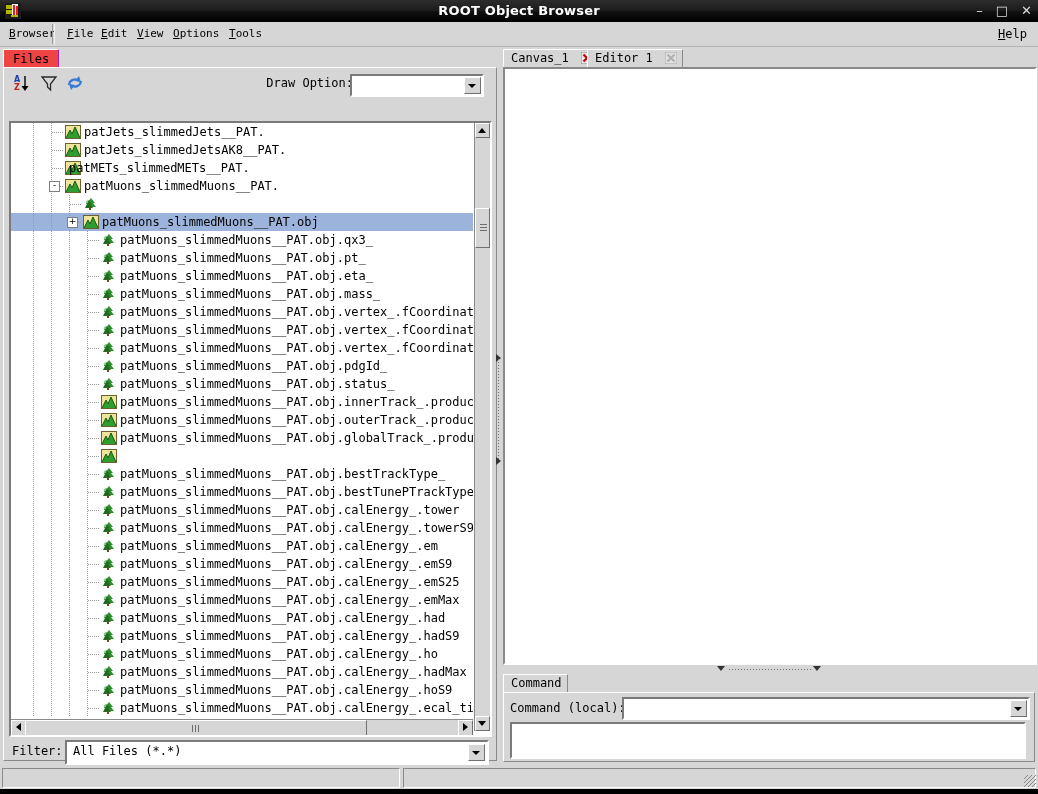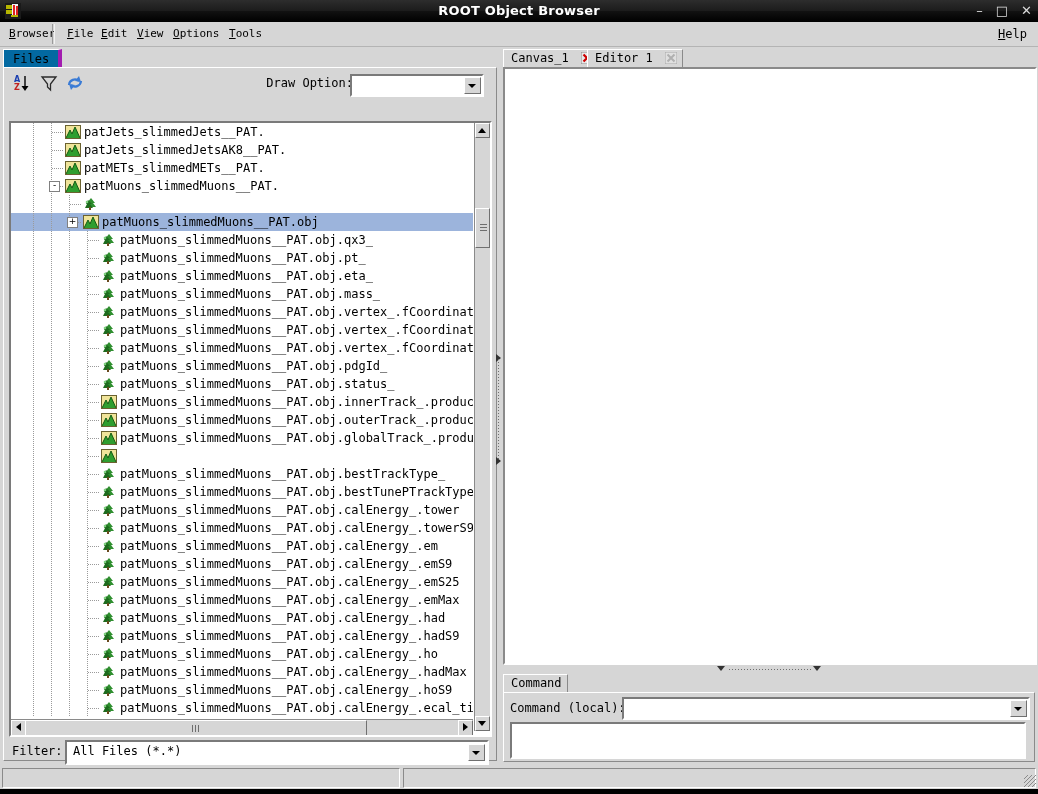--- a/index.html
+++ b/index.html
@@ -41,22 +41,22 @@
     position:absolute;left:52px;top:2px;width:1px;height:20px;
     border-left:1px solid #9a9a9a;border-right:1px solid #f2f2f2;
   }
   .menubar .help{position:absolute;right:4px;top:0;height:24px;line-height:24px;font-size:12px;}
 
   
   .leftpanel{position:absolute;left:3px;top:49px;width:494px;height:713px;}
   .tabstrip{position:relative;height:19px;}
   .tab{
     position:absolute;top:0;height:19px;line-height:18px;padding:0 9px;
-    background:#0369a1;border-left:1px solid #fff;border-top:1px solid #fff;
-    border-right:4px solid #a21caf;font-size:12px;color:#000;
+    background:#ef4444;border-left:1px solid #fff;border-top:1px solid #fff;
+    border-right:1px solid #a21caf;font-size:12px;color:#000;
   }
   .tabstrip .tabline{position:absolute;left:0;bottom:0;width:494px;height:1px;background:#fff;}
   .panelbody{
     position:absolute;left:0;top:18px;width:492px;height:692px;
     background:#d6d6d6;border:1px solid #fff;border-right-color:#8a8a8a;border-bottom-color:#8a8a8a;
   }
   .toolbar{position:absolute;left:0;top:0;width:492px;height:31px;}
   .tbtn{position:absolute;top:5px;width:24px;height:22px;cursor:default;}
   .drawopt-label{
     position:absolute;right:143px;top:8px;font-size:12px;color:#000;white-space:nowrap;
@@ -271,21 +271,21 @@
             <div class="trow">
               <span class="guide" style="left:22px"></span>
               <span class="guide" style="left:40px"></span>
               <span class="dash" style="left:41px;width:12px"></span>
               <span class="ico" style="left:54px"><svg viewBox="0 0 16 14" width="16" height="14">
                   <rect x="0.5" y="0.5" width="15" height="13" fill="#f0e49a" stroke="#7a7040"></rect>
                   <polygon points="1,13 5,5 7,9 10,2 15,13" fill="#2f9e2f"></polygon>
                   <polyline points="1,13 5,5 7,9 10,2 15,13" fill="none" stroke="#145c14" stroke-width="1"></polyline>
                   <rect x="0.5" y="0.5" width="15" height="13" fill="none" stroke="#6b6230"></rect>
                 </svg></span>
-              <span class="lbl" style="left:73px">patMETs_slimmedMETs__PAT.</span>
+              <span class="lbl" style="left:58px">patMETs_slimmedMETs__PAT.</span>
             </div>
             <div class="trow">
               <span class="guide" style="left:22px"></span>
               <span class="guide" style="left:40px"></span>
               <span class="dash" style="left:41px;width:12px"></span>
               <span class="exp" style="left:38px">-</span>
               <span class="ico" style="left:54px"><svg viewBox="0 0 16 14" width="16" height="14">
                   <rect x="0.5" y="0.5" width="15" height="13" fill="#f0e49a" stroke="#7a7040"></rect>
                   <polygon points="1,13 5,5 7,9 10,2 15,13" fill="#2f9e2f"></polygon>
                   <polyline points="1,13 5,5 7,9 10,2 15,13" fill="none" stroke="#145c14" stroke-width="1"></polyline>

